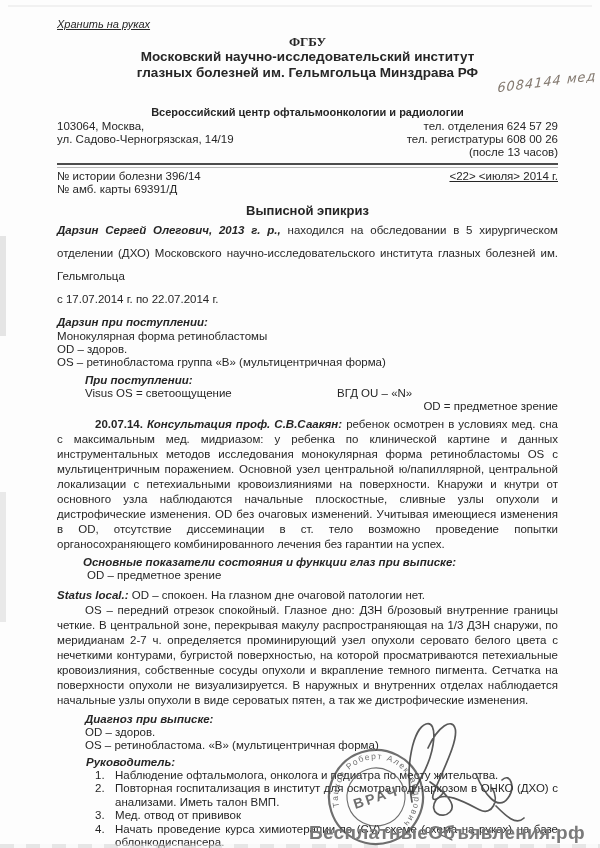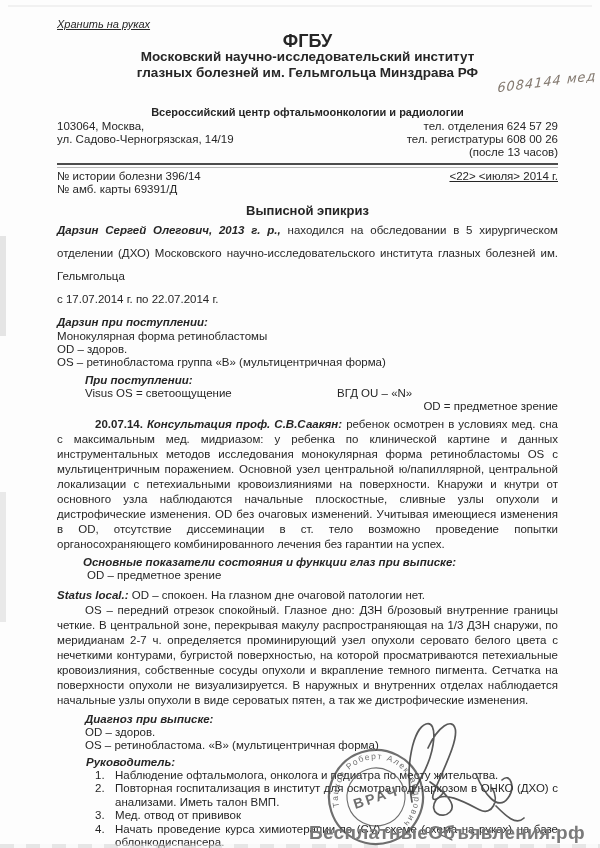--- a/index.html
+++ b/index.html
@@ -5,21 +5,21 @@
   html,body{margin:0;padding:0;background:#efefef;}
   .page{
     position:relative;width:600px;height:848px;margin:0 auto;
     background:#fdfdfd;overflow:hidden;
     font-family:"Liberation Sans",sans-serif;
     font-size:11.5px;line-height:15px;color:#262626;
   }
   .content{padding:18px 42px 0 57px;}
   .keep-note{font-style:italic;text-decoration:underline;font-size:11px;line-height:13px;}
   .hdr{text-align:center;font-weight:bold;}
-  .hdr-t1{font-size:18px;line-height:15px;margin-top:3px;}
+  .hdr-t1{font-size:13px;line-height:15px;margin-top:3px;font-family:Liberation Serif, serif;}
   .hdr-t2{font-size:13.5px;line-height:16px;}
   .hdr-t4{font-size:11px;line-height:14px;margin-top:24px;}
   .addr-row{display:flex;justify-content:space-between;margin-top:1px;line-height:13px;}
   .addr-right{text-align:right;}
   .rule{height:2px;border:0;border-top:2px solid #4c4c4c;border-bottom:1px solid #b9b9b9;margin:4px 0 2px 0;}
   .case-row{display:flex;justify-content:space-between;line-height:13px;}
   .case-line{line-height:13px;}
   .date-ul{text-decoration:underline;font-weight:bold;font-weight:normal;border-bottom:0;}
   .title{text-align:center;font-weight:bold;font-size:13px;line-height:15px;margin-top:7px;}
   .bi{font-weight:bold;font-style:italic;}

